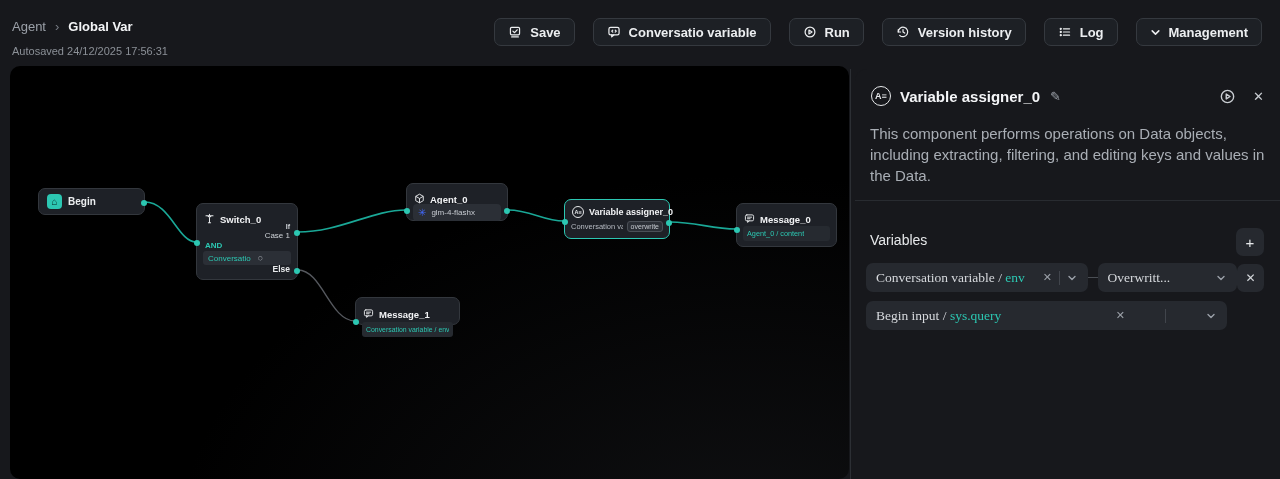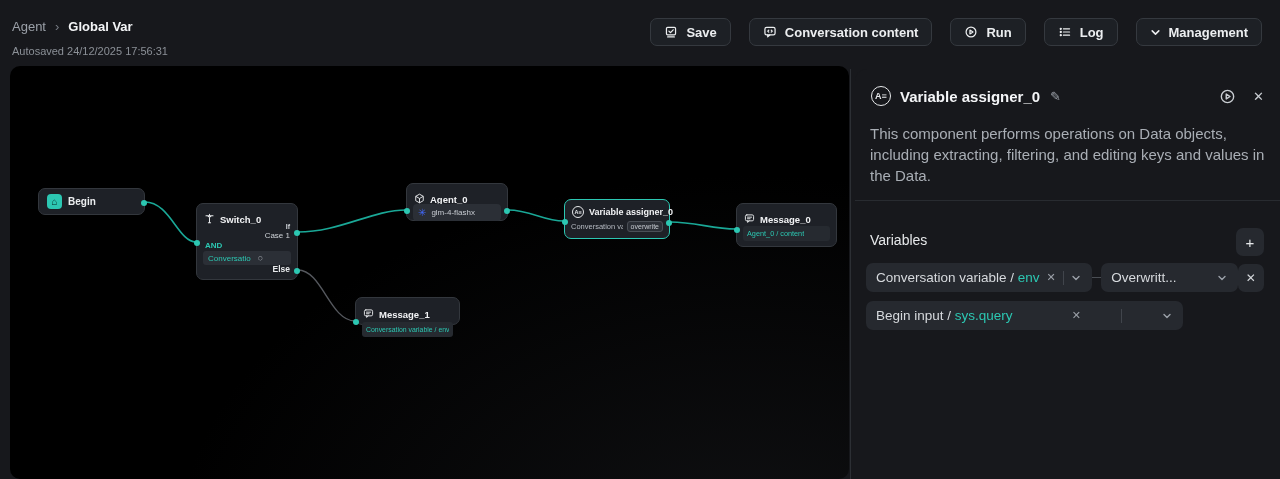--- a/index.html
+++ b/index.html
@@ -65,28 +65,28 @@
   .panel-divider { position:absolute; left:0; right:0; top:131px; height:1px; background:#282b30; }
   .vars-label { position:absolute; left:15px; top:163px; font-size:14px; color:#e6e8ea; }
   .plus-btn { position:absolute; right:16px; top:159px; width:28px; height:28px; background:#26292f;
     border-radius:7px; display:flex; align-items:center; justify-content:center; font-size:15px;
     color:#e6e8ea; cursor:pointer; }
   .var-row { position:absolute; left:11px; right:16px; display:flex; align-items:center; }
   .row-1 { top:194px; }
   .row-2 { top:232px; }
   .select { height:29px; background:#26292f; border-radius:7px; display:flex; align-items:center;
     padding:0 4px 0 10px; cursor:pointer; }
-  .sel-text { flex:1; font-size:13.5px; color:#d6d9dd; white-space:nowrap; overflow:hidden; min-width:0; }
+  .sel-text { flex:1; font-size:13.5px; color:#d6d9dd; white-space:nowrap; overflow:hidden; min-width:0;font-family:Liberation Serif, serif; }
   .sel-accent { color:#2cc7b2; }
   .sel-clear { font-size:11px; color:#9ba0a8; padding:0 7px; cursor:pointer; }
   .sel-sep { width:1px; height:14px; background:#41454c; }
   .sel-chev { color:#9ba0a8; margin:0 7px; display:flex; }
   .src-select { width:231px; }
   .mode-select { width:145px; }
-  .full-select { width:317px;gap:33px; }
+  .full-select { width:361px;gap:33px; }
   .row-connector { width:10px; height:1px; background:#4a4e54; }
   .remove-btn { margin-left:auto; width:28px; height:28px; background:#26292f; border-radius:7px;
     display:flex; align-items:center; justify-content:center; font-size:12px; color:#d6d9dd; cursor:pointer; }
 </style>
 </head>
 <body>
 
 <div class="topbar">
   <div class="breadcrumb">
     <span class="crumb-parent">Agent</span>
@@ -108,33 +108,43 @@
     </button>
 
     <button class="tb-btn">
       <span>
         <svg width="14" height="14" viewBox="0 0 16 16" fill="none" stroke="#eceef0" stroke-width="1.4" stroke-linecap="round" stroke-linejoin="round">
           <rect x="2.2" y="2.6" width="11.6" height="8.8" rx="2"></rect>
             <path d="M5.4 11.4v2.2l2.4-2.2"></path>
             <path d="M6.6 5.8l-1.2 1.2 1.2 1.2M9.4 5.8l1.2 1.2-1.2 1.2"></path>
         </svg>
       </span>
-      <span>Conversation content</span>
+      <span>Conversatio variable</span>
     </button>
 
     <button class="tb-btn">
       <span>
         <svg width="14" height="14" viewBox="0 0 16 16" fill="none" stroke="#eceef0" stroke-width="1.4" stroke-linejoin="round">
           <circle cx="8" cy="8" r="5.6"></circle>
             <path d="M6.8 5.8L10.3 8l-3.5 2.2z"></path>
         </svg>
       </span>
       <span>Run</span>
     </button>
 
+    <button class="tb-btn">
+      <span>
+        <svg width="14" height="14" viewBox="0 0 16 16" fill="none" stroke="#eceef0" stroke-width="1.4" stroke-linecap="round" stroke-linejoin="round">
+          <path d="M2.6 8a5.4 5.4 0 1 1 1.6 3.8"></path>
+            <path d="M2.6 8V5.4M2.6 8h2.6"></path>
+            <path d="M8 5.2V8l1.9 1.2"></path>
+        </svg>
+      </span>
+      <span>Version history</span>
+    </button>
 
     <button class="tb-btn">
       <span>
         <svg width="14" height="14" viewBox="0 0 16 16" fill="none" stroke="#eceef0" stroke-width="1.4" stroke-linecap="round">
           <circle cx="3.2" cy="4.4" r="0.6" fill="#eceef0"></circle>
             <circle cx="3.2" cy="8" r="0.6" fill="#eceef0"></circle>
             <circle cx="3.2" cy="11.6" r="0.6" fill="#eceef0"></circle>
           <path d="M6.2 4.4h7M6.2 8h7M6.2 11.6h7"></path>
         </svg>
       </span>

